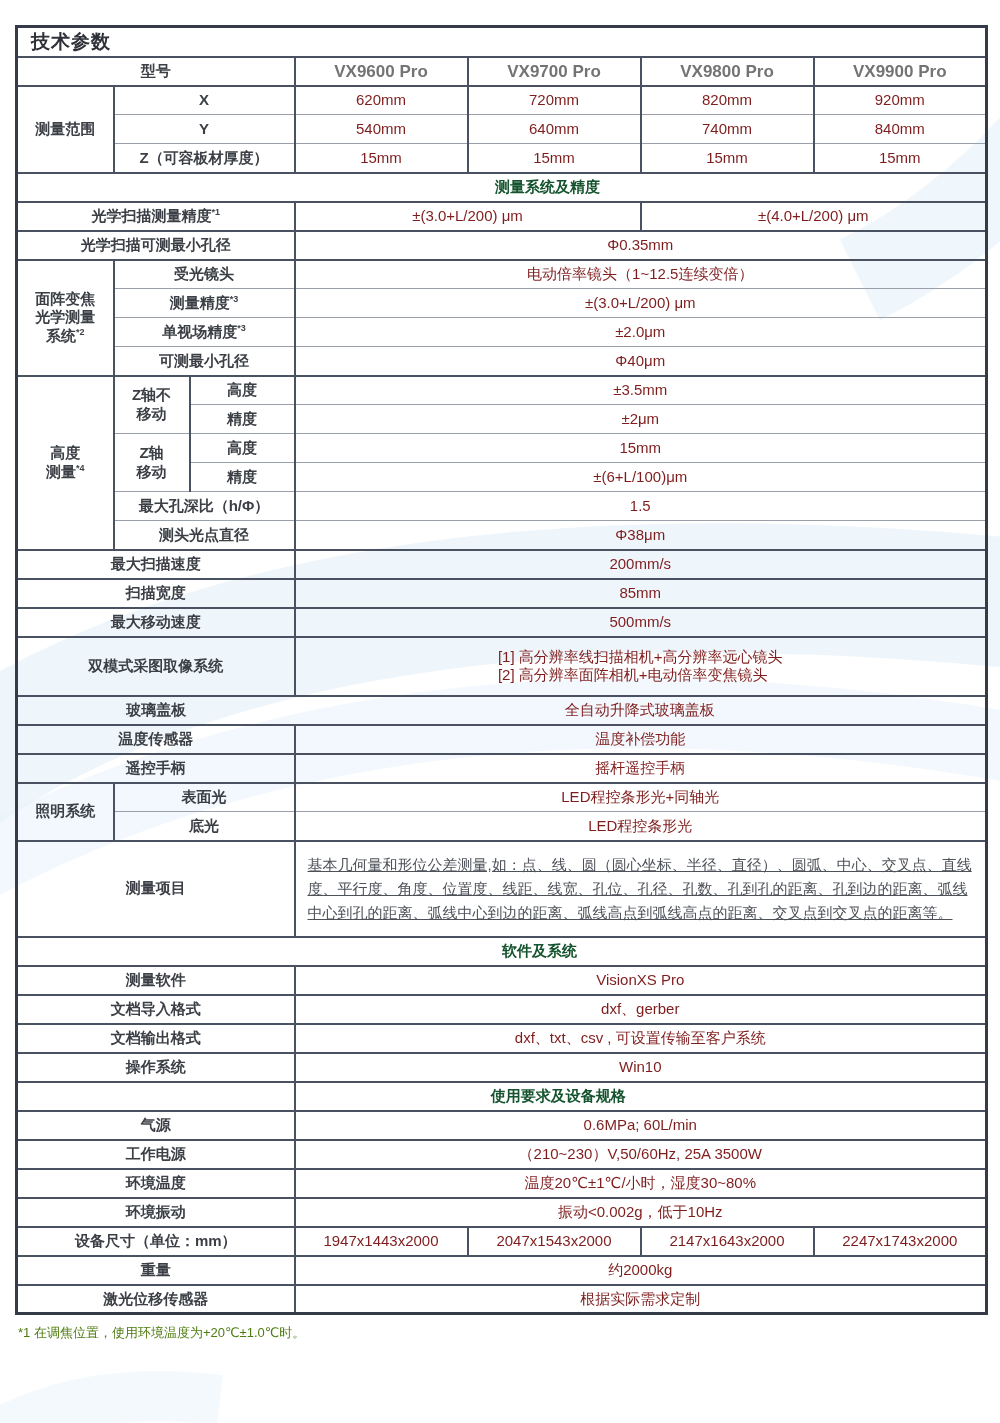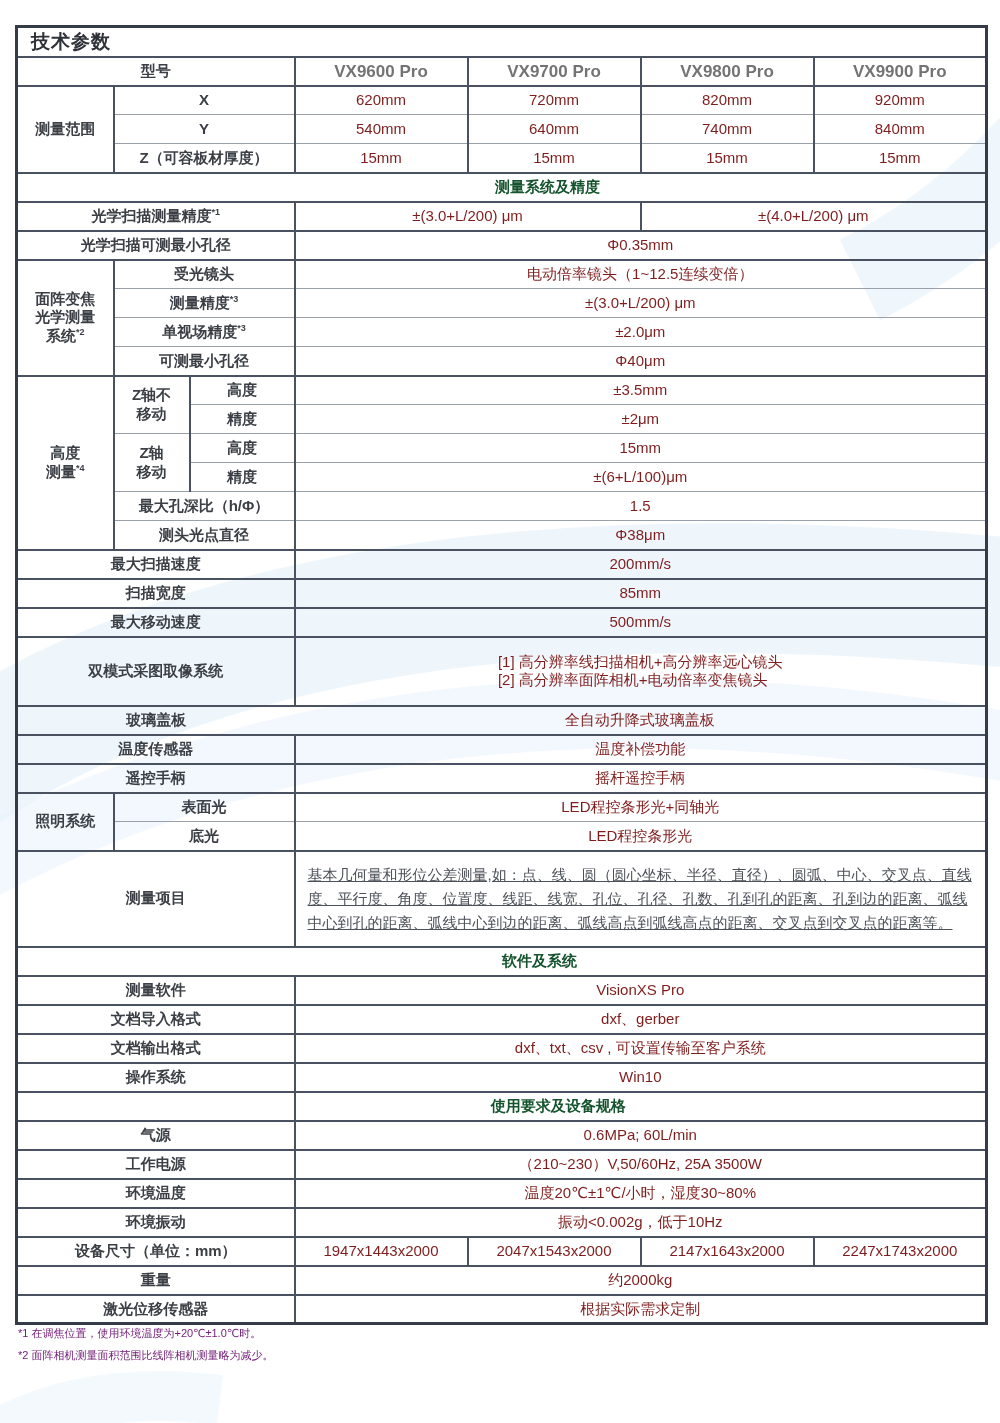--- a/index.html
+++ b/index.html
@@ -20,41 +20,41 @@
   td{
     border-left:2px solid #4a5160;
     border-top:2px solid #4a5160;
     font-size:15px;color:#53575e;
     text-align:center;vertical-align:middle;
     padding:2px 4px;line-height:1.25;
     overflow:hidden;
   }
   tr{height:29px;}
   tr.h-title{height:20px;}
-  tr.h-dual{height:69px;}
+  tr.h-dual{height:59px;}
   tr.h-items{height:96px;}
   tr.thin > td{border-top:1px solid #99a0aa;}
   td.nodiv{border-left:none;}
   .lbl{font-weight:bold;color:#3c4046;}
   .val{color:#7f1d1d;}
   .model{font-weight:bold;color:#737373;font-size:17px;}
   .title-cell{
     text-align:left;font-size:19px;font-weight:bold;color:#2e3238;
     padding-left:13px;letter-spacing:1px;
   }
   .sec{font-weight:bold;color:#14532d;}
   .sec-shift1{padding-left:96px;}
   .sec-shift2{padding-left:80px;}
   .sec-shift3{padding-right:168px;}
   sup{font-size:9px;line-height:0;}
   .left-block{display:inline-block;text-align:left;}
   .items-cell{text-align:left;padding:8px 12px;line-height:1.6;color:#4d5158;text-decoration:underline;}
   .footnotes{
     position:absolute;left:18px;top:1322px;z-index:1;
-    font-size:11px;color:#701a75;line-height:22px;
+    font-size:13px;color:#4d7c0f;line-height:22px;
   }
 </style>
 </head>
 <body>
 
 <div class="bg-decor">
   <svg width="1000" height="1423" viewBox="0 0 1000 1423" xmlns="http://www.w3.org/2000/svg">
     <path d="M -80 800 Q 280 520 1080 610" fill="none" stroke="#dcebf7" stroke-width="130" opacity="0.45"></path>
     <path d="M -80 900 Q 380 620 1080 760" fill="none" stroke="#e6f2fb" stroke-width="70" opacity="0.5"></path>
     <path d="M 860 280 Q 960 230 1040 140" fill="none" stroke="#e2effa" stroke-width="90" opacity="0.5"></path>
@@ -286,14 +286,13 @@
   </tr>
   <tr>
     <td colspan="3" class="lbl">激光位移传感器</td>
     <td colspan="4" class="val">根据实际需求定制</td>
   </tr>
 </tbody>
   </table>
 
 <div class="footnotes">
   <div>*1 在调焦位置，使用环境温度为+20℃±1.0℃时。</div>
-  <div>*2 面阵相机测量面积范围比线阵相机测量略为减少。</div>
 </div>
 
 </body></html>

